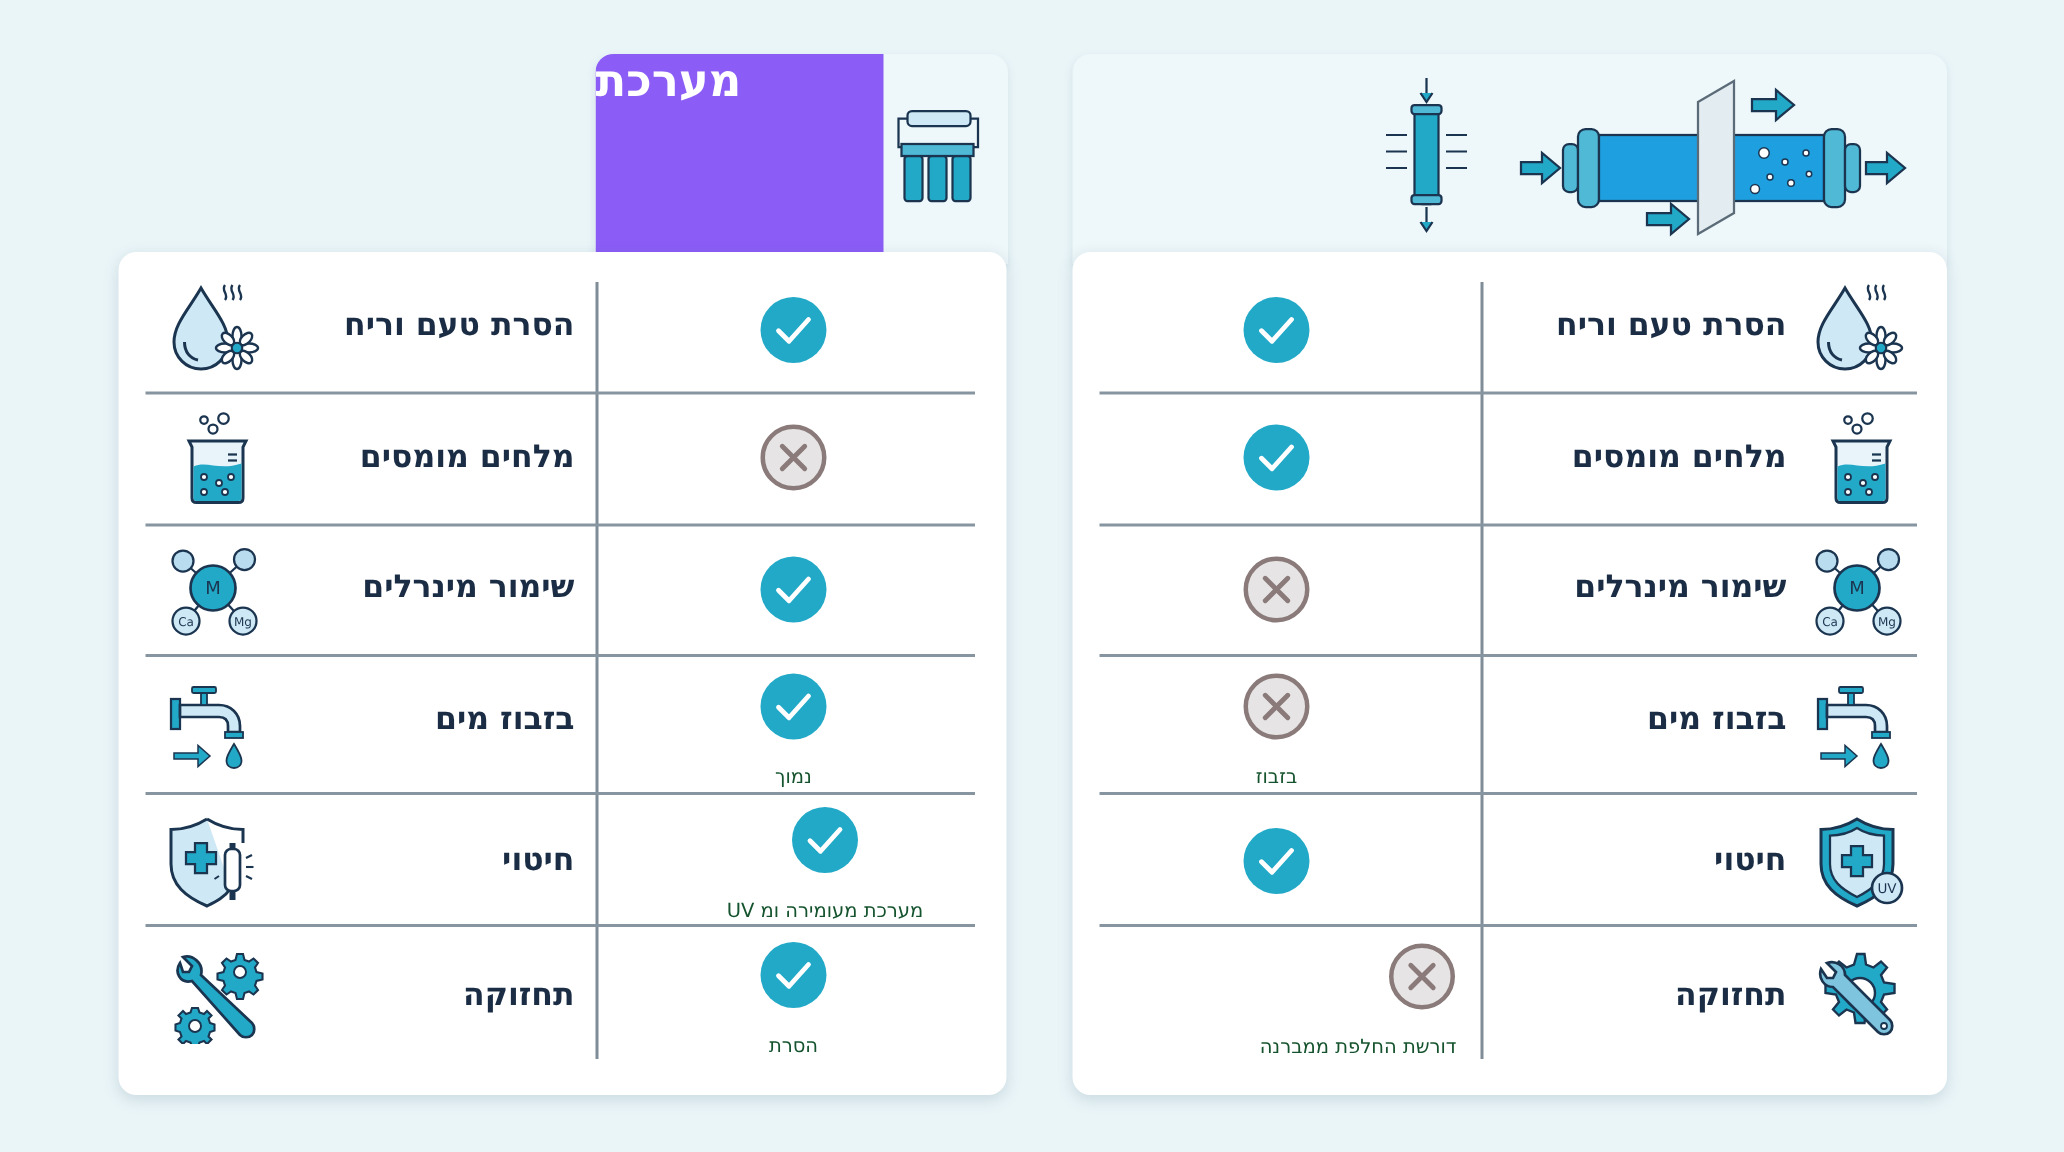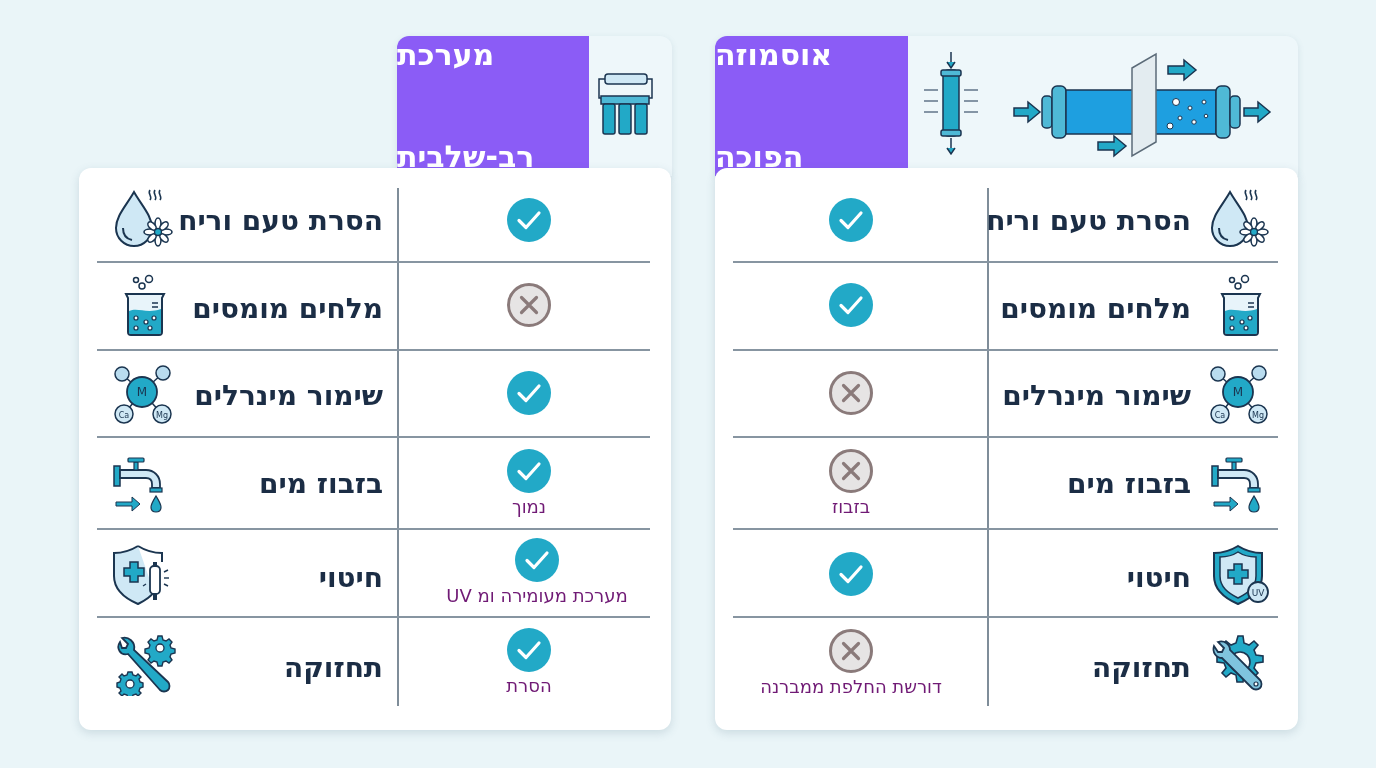--- a/index.html
+++ b/index.html
@@ -31,29 +31,29 @@
   }
   .card {
     position: absolute;
     background: #ffffff;
     border-radius: 12px;
     box-shadow: 0 3px 10px rgba(60,100,120,0.18);
   }
   .row-sep { position: absolute; height: 2px; background: #8795a1; }
   .vline { position: absolute; width: 2px; background: #7f8d99; }
   .label {
-    position: absolute; font-weight: bold; font-size: 28px; color: #1b2d45;
+    position: absolute; font-weight: bold; font-size: 21px; color: #1b2d45;
     direction: rtl; text-align: right; white-space: nowrap;
   }
   .status-wrap {
     position: absolute; display: flex; flex-direction: column; align-items: center;
   }
   .status-icon { width: 46px; height: 46px; }
   .note {
-    font-size: 18px; color: #701a75; direction: rtl; white-space: nowrap; margin-top: 2px;
+    font-size: 13px; color: #14532d; direction: rtl; white-space: nowrap; margin-top: 17px;
   }
   .ficon { position: absolute; width: 64px; height: 64px; }
 </style>
 </head>
 <body>
 
 <svg width="0" height="0" style="position:absolute">
   <defs>
     <symbol id="sym-check" viewBox="0 0 46 46">
       <circle cx="23" cy="23" r="22" fill="#22a9c7"></circle>
@@ -162,24 +162,20 @@
         <path d="M16 40 l4 0 l1 3 l3 1 l2 -2 l3 3 l-2 2 l1 3 l3 1 l0 4 l-3 1 l-1 3 l2 2 l-3 3 l-2 -2 l-3 1 l-1 3 l-4 0 l-1 -3 l-3 -1 l-2 2 l-3 -3 l2 -2 l-1 -3 l-3 -1 l0 -4 l3 -1 l1 -3 l-2 -2 l3 -3 l2 2 l3 -1 z"></path>
       </g>
       <circle cx="48" cy="16" r="4" fill="#fff" stroke="#1b3550" stroke-width="1.3"></circle>
       <circle cx="18" cy="52" r="4" fill="#fff" stroke="#1b3550" stroke-width="1.3"></circle>
     </symbol>
   </defs>
 </svg>
 
 <div class="panel">
   <div class="header" style="left:715px; top:36px; width:583px; height:140px;">
-    <div class="title-box" style="left:0; width:193px;">
-      <span>אוסמוזה</span>
-      <span>הפוכה</span>
-    </div>
     <svg style="position:absolute; left:203px; top:10px;" width="360" height="115" viewBox="0 0 360 115">
 
       <g stroke="#1b3550" stroke-width="1.5">
         <path d="M33 6 L33 20"></path>
           <path d="M29 16 L33 22 L37 16" fill="#22a9c7"></path>
         <rect x="25" y="24" width="16" height="66" rx="5" fill="#22a9c7"></rect>
         <rect x="23" y="24" width="20" height="6" rx="2" fill="#4fb9d6"></rect>
         <rect x="23" y="84" width="20" height="6" rx="2" fill="#4fb9d6"></rect>
         <path d="M33 92 L33 108"></path>
           <path d="M29 102 L33 108 L37 102" fill="#22a9c7"></path>
@@ -218,21 +214,20 @@
   </div>
   <div class="card" style="left:715px; top:168px; width:583px; height:562px;">
     <div class="vline" style="left:272px; top:20px; height:518px;"></div>
   </div>
 </div>
 
 <div class="panel">
   <div class="header" style="left:397px; top:36px; width:275px; height:140px;">
     <div class="title-box" style="left:0; width:192px;">
       <span>מערכת</span>
-      <span>רב-שלבית</span>
     </div>
     <svg style="position:absolute; left:198px; top:36px;" width="60" height="64" viewBox="0 0 60 64">
       <g stroke="#1b3550" stroke-width="1.5">
         <rect x="10" y="2" width="42" height="10" rx="3" fill="#cfe8f5"></rect>
         <path d="M10 7 L4 7 L4 26 L8 26" fill="none"></path>
           <path d="M52 7 L57 7 L57 26 L53 26" fill="none"></path>
         <rect x="6" y="24" width="48" height="8" fill="#4fb9d6"></rect>
         <rect x="8" y="32" width="12" height="30" rx="2" fill="#22a9c7"></rect>
         <rect x="24" y="32" width="12" height="30" rx="2" fill="#22a9c7"></rect>
         <rect x="40" y="32" width="12" height="30" rx="2" fill="#22a9c7"></rect>
@@ -298,21 +293,21 @@
 <div class="status-wrap" style="left:828px; top:551px;">
   <svg class="status-icon">
       <use href="#sym-check"></use>
     </svg>
 </div>
 
 <svg class="ficon" style="left:1206px; top:632px;">
     <use href="#sym-wrench-gear"></use>
   </svg>
 <div class="label" style="right:185px; top:651px;">תחזוקה</div>
-<div class="status-wrap" style="left:731px; top:628px; width:240px;">
+<div class="status-wrap" style="left:731px; top:628px; width:240px;align-items:flex-end;">
   <svg class="status-icon">
       <use href="#sym-cross"></use>
     </svg>
   <div class="note">דורשת החלפת ממברנה</div>
 </div>
 
 <div class="row-sep" style="left:97px; top:261px; width:553px;"></div>
 <div class="row-sep" style="left:97px; top:349px; width:553px;"></div>
 <div class="row-sep" style="left:97px; top:436px; width:553px;"></div>
 <div class="row-sep" style="left:97px; top:528px; width:553px;"></div>
@@ -356,21 +351,21 @@
   <svg class="status-icon">
       <use href="#sym-check"></use>
     </svg>
   <div class="note">נמוך</div>
 </div>
 
 <svg class="ficon" style="left:110px; top:542px;">
     <use href="#sym-shield-lamp"></use>
   </svg>
 <div class="label" style="right:993px; top:561px;">חיטוי</div>
-<div class="status-wrap" style="left:417px; top:537px; width:240px;">
+<div class="status-wrap" style="left:430px; top:537px; width:240px;">
   <svg class="status-icon">
       <use href="#sym-check"></use>
     </svg>
   <div class="note">מערכת מעומירה ומ UV</div>
 </div>
 
 <svg class="ficon" style="left:112px; top:632px;">
     <use href="#sym-wrench-gears"></use>
   </svg>
 <div class="label" style="right:993px; top:651px;">תחזוקה</div>

